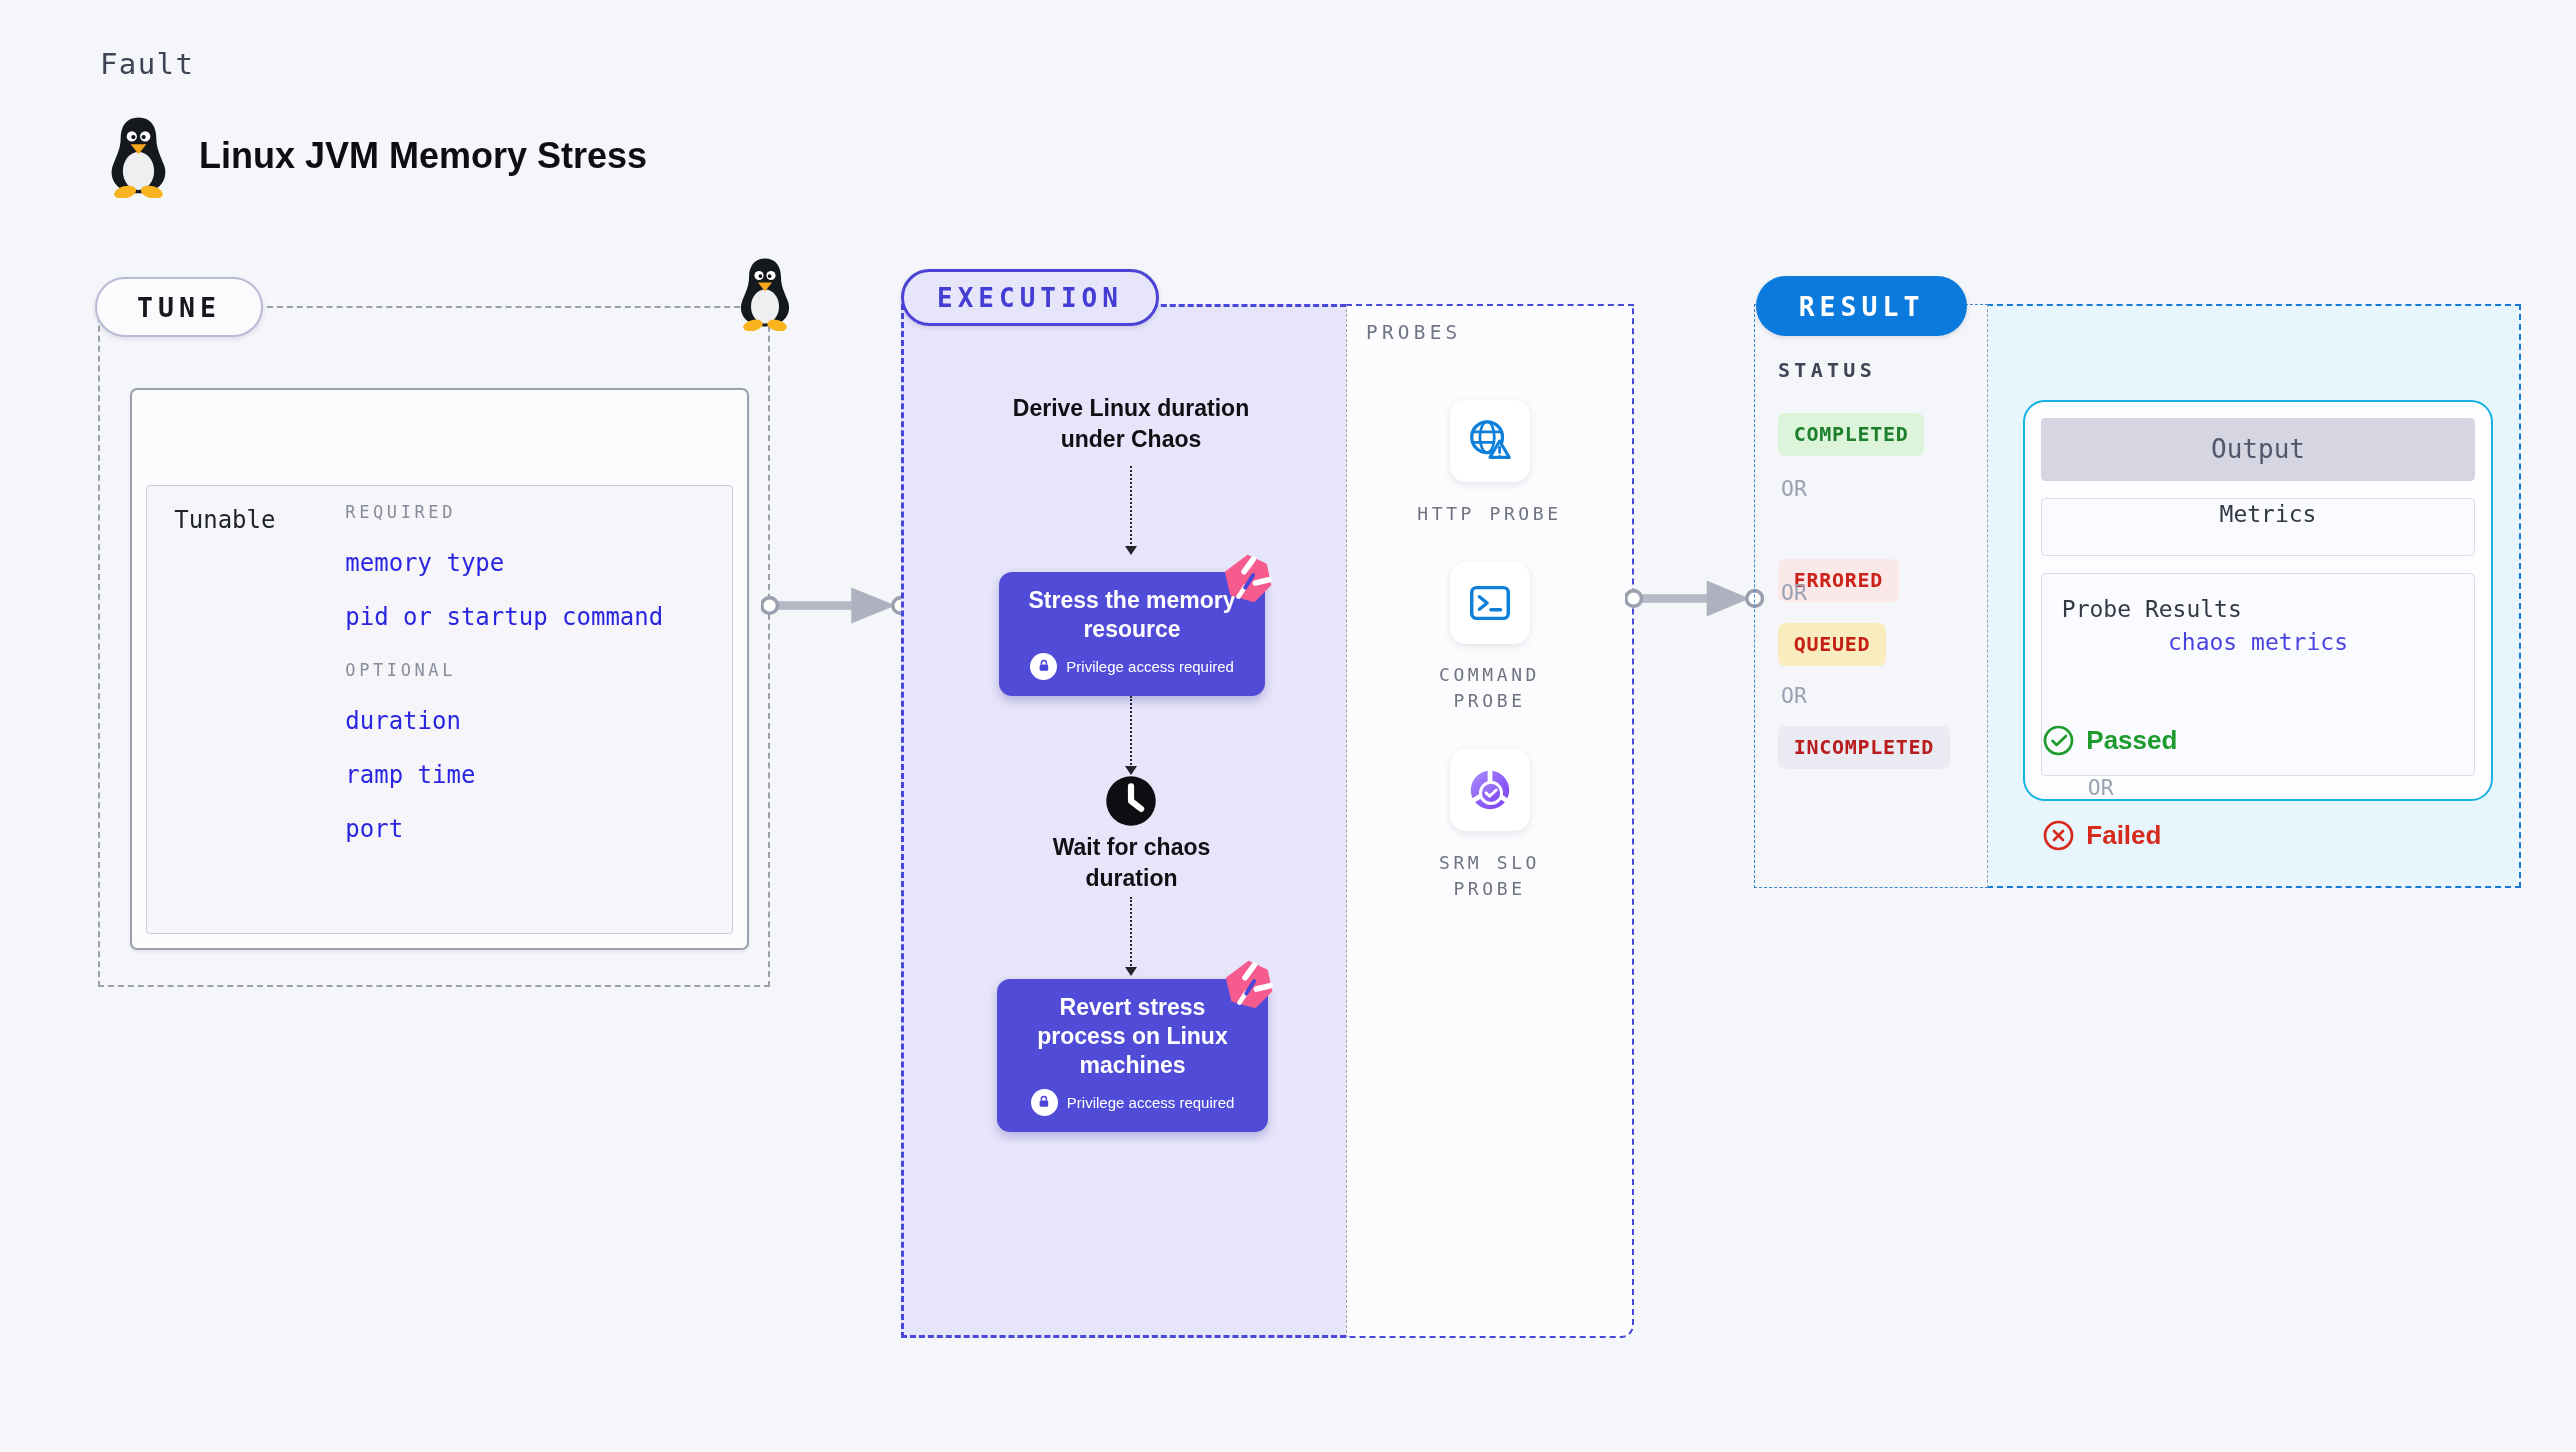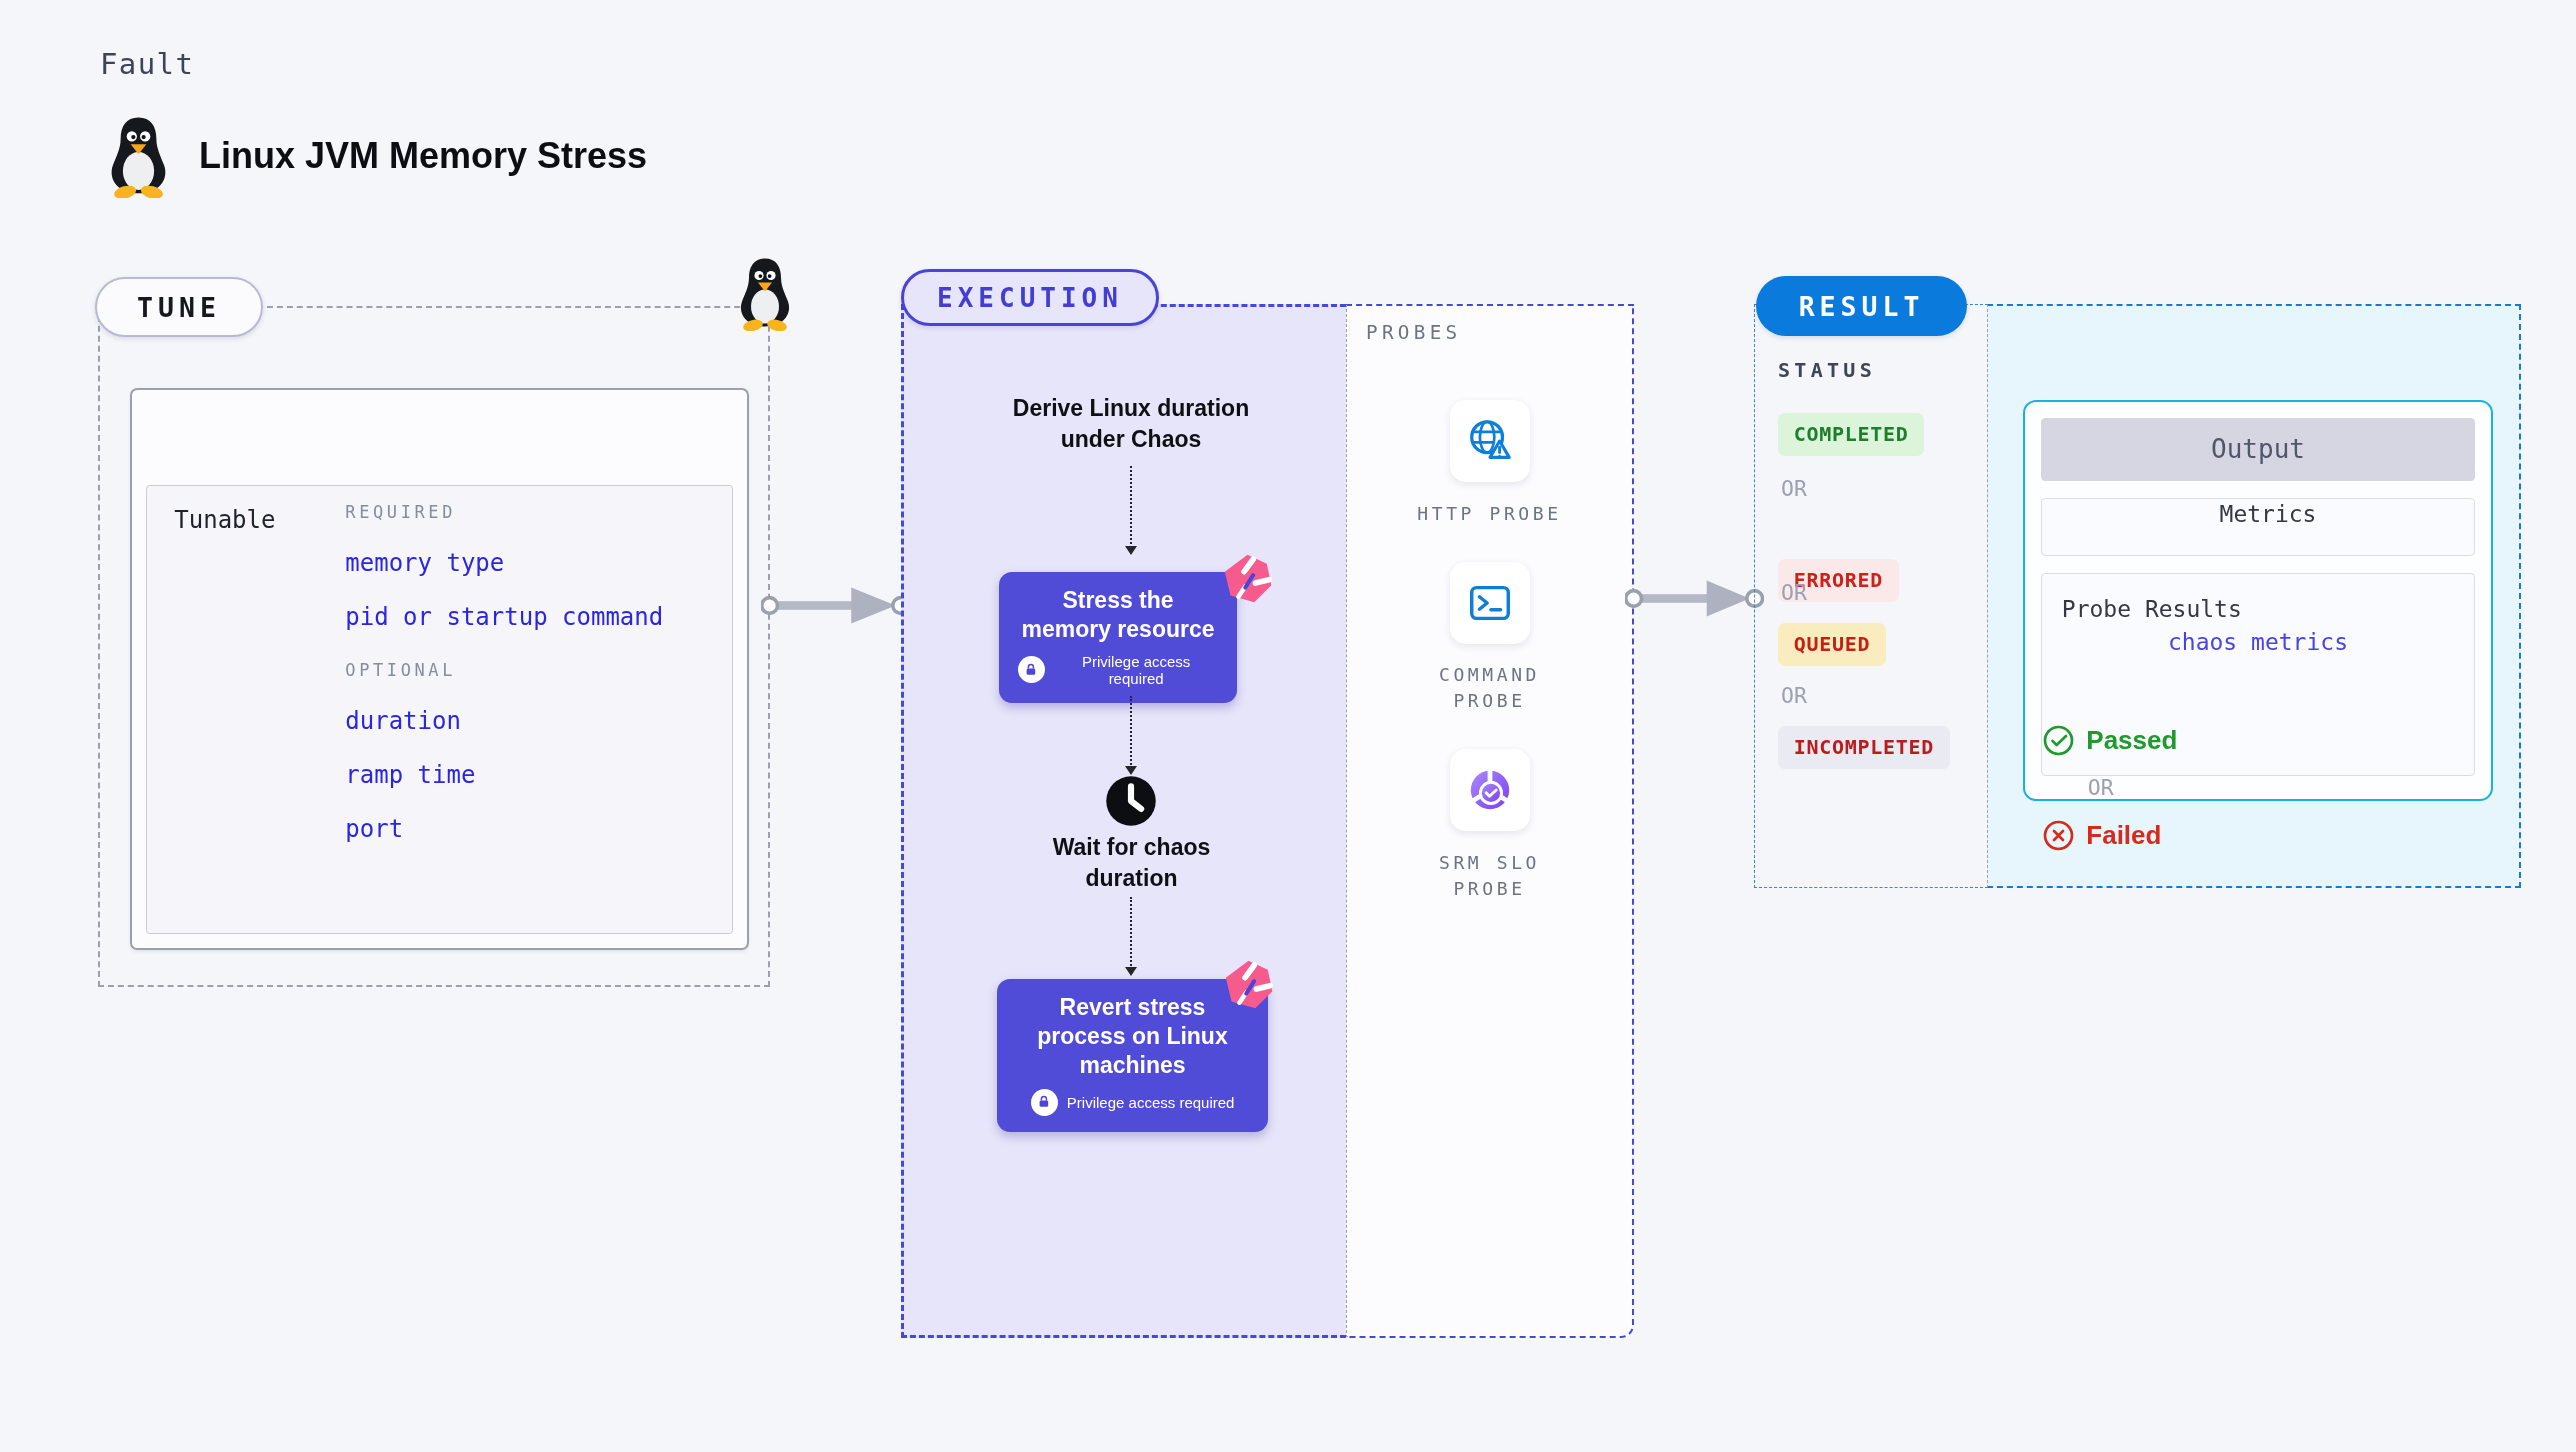--- a/index.html
+++ b/index.html
@@ -59,21 +59,21 @@
                font-family:"Liberation Sans","DejaVu Sans",sans-serif; font-size:23px; line-height:31px; }
   .derive-text { left:1002px; top:393px; width:258px; }
   .wait-text { left:1024px; top:832px; width:215px; }
 
   .dotline { position:absolute; width:0; border-left:2.1px dotted #23252b; }
   .dothead { position:absolute; width:0; height:0; border-left:6.4px solid transparent;
              border-right:6.4px solid transparent; border-top:9.3px solid #23252b; }
 
   .step-box { position:absolute; background:#514cd8; border-radius:13px; color:#fff;
               box-shadow:0 4.3px 10px rgba(60,50,160,.28); text-align:center; padding:14.3px 18.6px 15.8px; }
-  .step-box-1 { left:999px; top:572px; width:238px; }
+  .step-box-1 { left:999px; top:572px; width:266px; }
   .step-box-2 { left:997px; top:979px; width:271px; }
   .step-title { font-family:"Liberation Sans","DejaVu Sans",sans-serif; font-weight:bold;
                 font-size:23px; line-height:29px; }
   .lock-row { display:flex; align-items:center; justify-content:center; gap:9.3px; margin-top:8.6px; }
   .lock-chip { width:27px; height:27px; background:#fff; border-radius:50%; display:flex;
                align-items:center; justify-content:center; flex:0 0 auto; }
   .lock-chip svg { width:15.8px; height:15.8px; }
   .lock-note { font-family:"Liberation Sans","DejaVu Sans",sans-serif; font-size:15px; color:#fff; }
   .pink-logo { position:absolute; width:59px; height:59px; z-index:4; }
   .pink-logo-1 { left:1218px; top:549px; }
@@ -98,21 +98,21 @@
                 border-bottom:2.9px dashed #1779d3; border-left:1.4px dashed #9aa0ac; }
   .status-label { position:absolute; left:1778px; top:358px; font-size:20px; font-weight:bold;
                   color:#3f4457; letter-spacing:4.3px; }
   .status-badge { position:absolute; left:1778px; display:inline-block; padding:9.3px 15.8px;
                   border-radius:7px; font-size:20px; font-weight:bold; letter-spacing:0.7px; }
   .sb-0 { top:413px; } .sb-1 { top:520px; } .sb-2 { top:623px; } .sb-3 { top:726px; }
   .status-or { position:absolute; left:1781px; font-size:21.5px; color:#9ba1b2; }
   .so-0 { top:476px; } .so-1 { top:580px; } .so-2 { top:683px; }
 
   .output-card { position:absolute; left:2023px; top:400px; width:470px; height:401px;
-                 background:#fdfeff; border:2.9px solid #16b2e4; border-radius:13px; padding:15.8px; }
+                 background:#fdfeff; border:2.9px solid #16b2e4; border-radius:22px; padding:15.8px; }
   .output-header { height:63px; background:#d6d6e2; border-radius:4.3px; display:flex;
                    align-items:center; justify-content:center; font-size:26px; color:#51566a; }
   .output-row { border:1.4px solid #d9dce5; border-radius:4.3px; background:#fafbfe; margin-top:17px;
                 display:flex; }
   .metrics-row { height:58px; align-items:center;flex-direction:column; }
   .row-label { font-size:23px; color:#343845; padding-left:20px; flex:0 0 130px; line-height:31.5px; }
   .metrics-value { font-size:23px; color:#4a43e2; }
   .probe-results-row { height:203px; padding-top:20px;flex-direction:column; }
   .pr-value-col { display:flex; flex-direction:column; }
   .pr-line { display:flex; align-items:center; gap:11.5px; }

